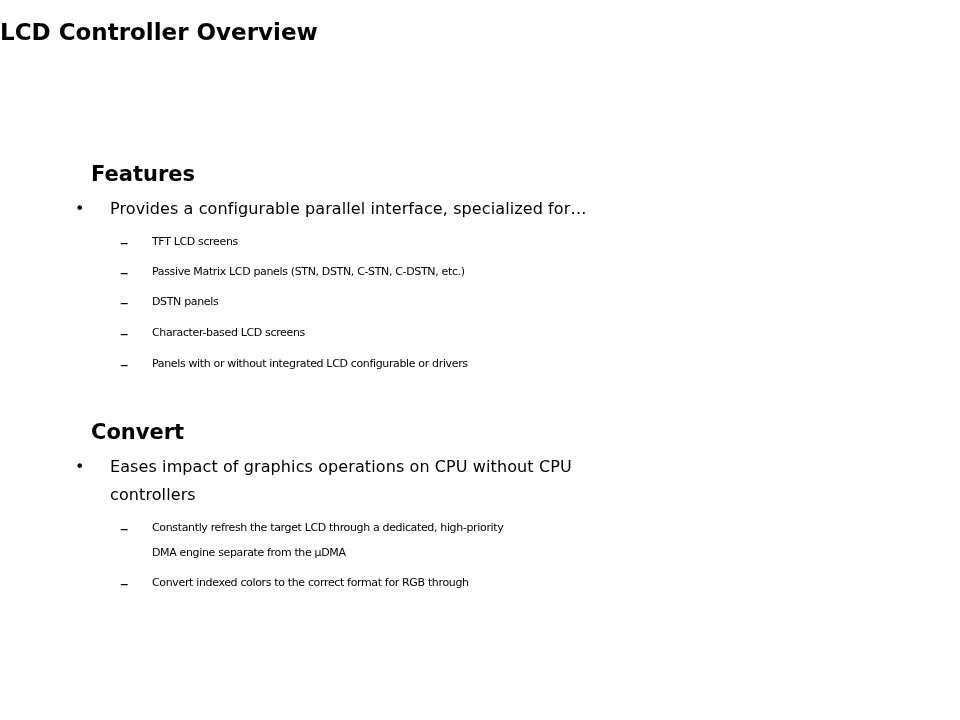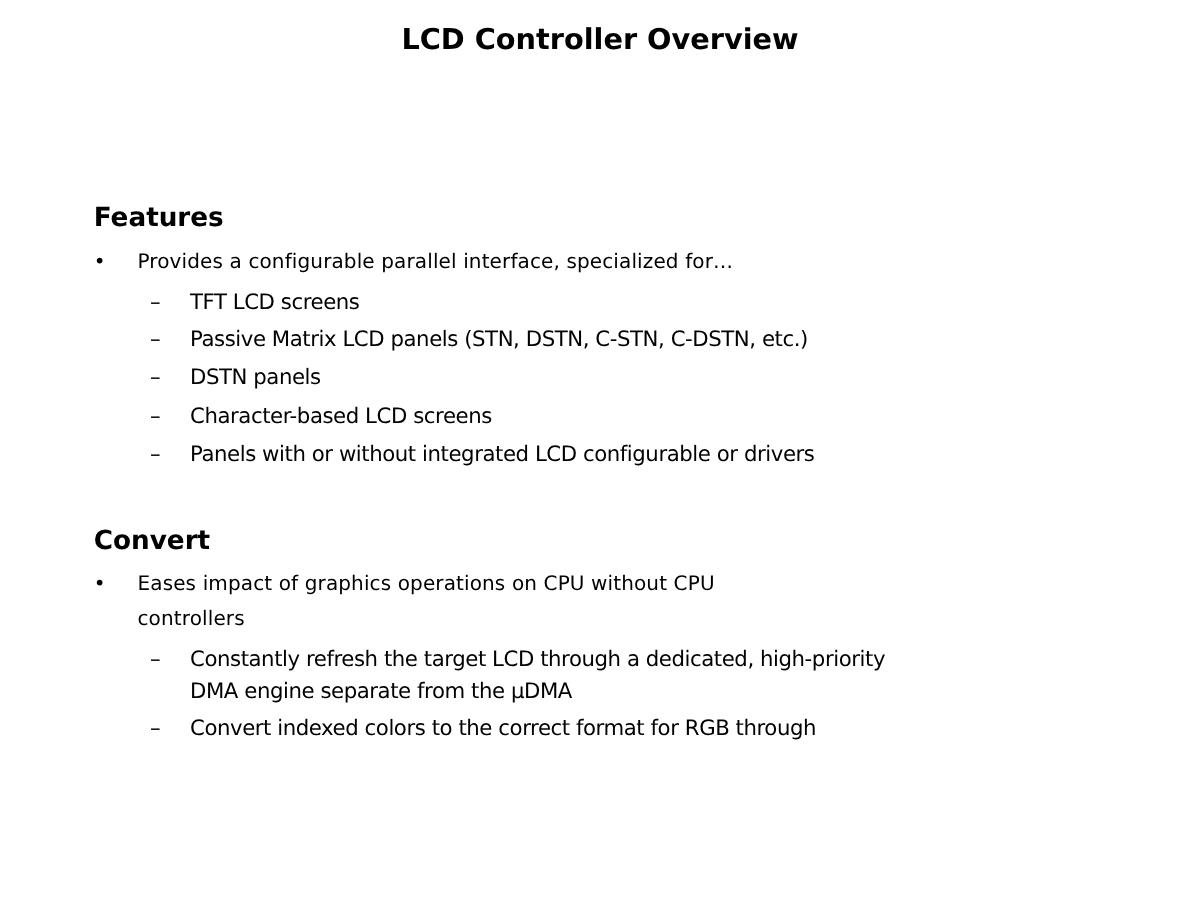--- a/index.html
+++ b/index.html
@@ -2,39 +2,39 @@
 <html><head>
   <meta charset="utf-8">
   <style>
     html, body { margin: 0; padding: 0; }
     body {
       width: 960px; height: 720px; background: #ffffff; position: relative; overflow: hidden;
       font-family: "DejaVu Sans", sans-serif; color: #000000;
     }
     .slide { position: absolute; left: 0; top: 0; width: 960px; height: 720px; }
     .title {
-      position: absolute; left: 0; top: 17px; width: 960px; text-align: center;
+      position: absolute; left: 0; top: 17px; width: 960px; 
       font-size: 23px; font-weight: bold; letter-spacing: 0px; line-height: 30px;
     }
     .heading {
-      position: absolute; left: 75px; font-size: 21px; font-weight: bold; line-height: 26px;
+      position: absolute; left: 91px; font-size: 21px; font-weight: bold; line-height: 26px;
     }
     .bullet-row { position: absolute; left: 0; width: 960px; }
     .bullet-dot {
       position: absolute; left: 75px; font-size: 16px; line-height: 26px;
     }
     .bullet-text {
       position: absolute; left: 110px; width: 720px; font-size: 16px; line-height: 26px;
       letter-spacing: 0.1px;
     }
     .sub-dash {
       position: absolute; left: 120px; font-size: 17px; line-height: 22px;
     }
     .sub-text {
-      position: absolute; left: 152px; width: 760px; font-size: 17px; line-height: 22px;
+      position: absolute; left: 152px; width: 760px; font-size: 11px; line-height: 22px;
       letter-spacing: -0.35px;
     }
   </style>
 </head>
 <body>
 
 <div class="slide">
 
   <div class="title">LCD Controller Overview</div>
 

